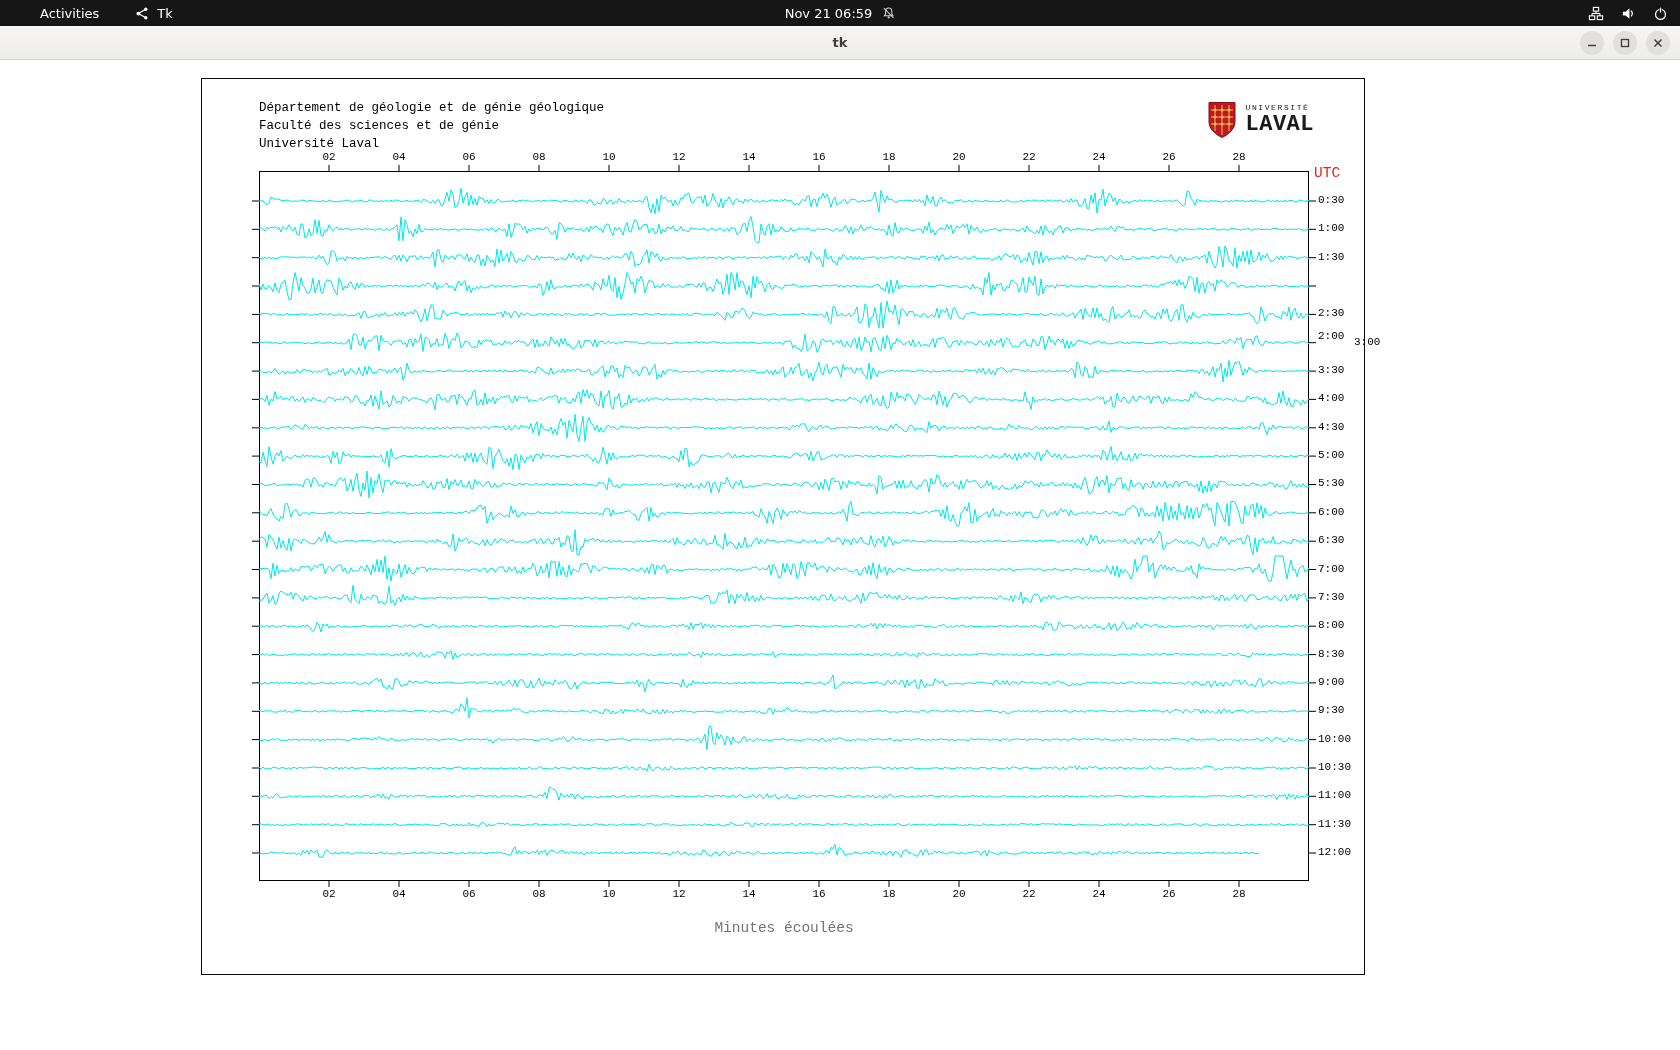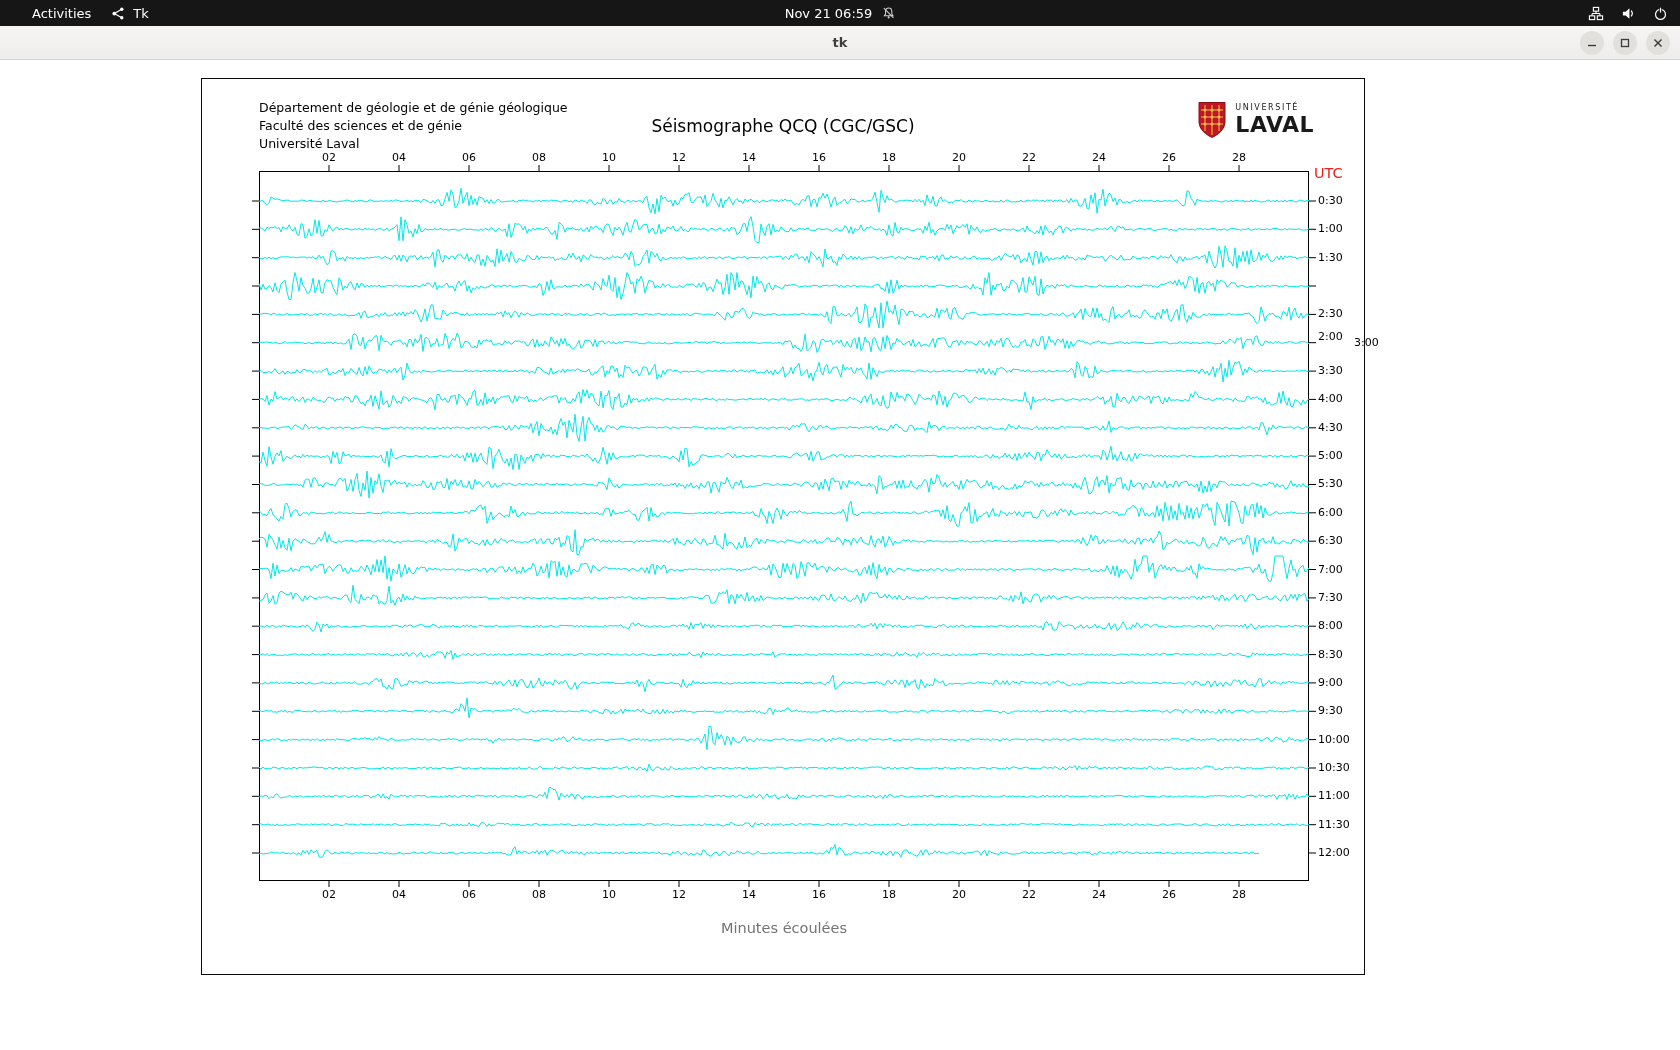--- a/index.html
+++ b/index.html
@@ -2,39 +2,39 @@
 <html><head>
 <meta charset="utf-8">
 <style>
   * { margin:0; padding:0; box-sizing:border-box; }
   html,body { width:1680px; height:1050px; background:#fff; overflow:hidden;
               font-family:"DejaVu Sans", "Liberation Sans", sans-serif; }
 
   
   .topbar { position:absolute; top:0; left:0; width:1680px; height:26px;
             background:#161616; color:#fff; font-size:13px; z-index:50; }
-  .topbar-left { position:absolute; left:4px; top:0; height:26px; display:flex; align-items:center; gap:20px; padding-left:28px; }
+  .topbar-left { position:absolute; left:12px; top:0; height:26px; display:flex; align-items:center; gap:36px; padding-left:28px; }
   .tb-item { display:flex; align-items:center; gap:7px; height:26px; cursor:default; }
   .topbar-center { position:absolute; left:50%; top:0; height:26px; transform:translateX(-50%);
                    display:flex; align-items:center; gap:9px; }
   .topbar-right { position:absolute; right:12px; top:0; height:26px; display:flex; align-items:center; gap:17px; }
   .tb-icon svg { display:block; }
 
   
   .titlebar { position:absolute; top:26px; left:0; width:1680px; height:34px;
               background:linear-gradient(#f6f5f4,#efedec); border-bottom:1px solid #d5d2ce;
               display:flex; align-items:center; justify-content:center; z-index:40; }
   .title-text { font-size:13px; font-weight:bold; color:#3d3d3d; }
   .win-buttons { position:absolute; right:10px; top:5px; display:flex; gap:9px; }
   .win-btn { width:24px; height:24px; border-radius:50%; background:#e2e0dd;
              display:flex; align-items:center; justify-content:center; color:#3b3b3b; }
   .win-btn svg { display:block; }
 
   
-  .content { position:absolute; top:60px; left:0; width:1434px; height:990px; background:#ffffff; }
+  .content { position:absolute; top:60px; left:0; width:1434px; height:990px; background:#ffffff;font-family:Liberation Mono, monospace; }
 
   
   .frame { position:absolute; left:201px; top:18px; width:1164px; height:897px;
            border:1px solid #0a0a0a; background:#fff; }
 
   .header-block { position:absolute; left:57px; top:20px; font-size:12.5px; line-height:1.45; color:#000; }
   .plot-title  { position:absolute; left:0; width:100%; top:37px; text-align:center; font-size:17px; color:#000; }
 
   .logo { position:absolute; right:50px; top:22px; display:flex; align-items:center; gap:8px;justify-content:center; }
   .logo-text { display:flex; flex-direction:column; line-height:1; }
@@ -136,21 +136,20 @@
 
 <div class="content">
   <div class="frame">
 
     <div class="header-block">
       <div>Département de géologie et de génie géologique</div>
       <div>Faculté des sciences et de génie</div>
       <div>Université Laval</div>
     </div>
 
-    <div class="plot-title">Séismographe QCQ (CGC/GSC)</div>
 
     <div class="logo">
       <svg width="30" height="38" viewBox="0 0 30 38">
         <path d="M2 1.5 H28 V21 C28 31 15 36.5 15 36.5 C15 36.5 2 31 2 21 Z" fill="#c01823" stroke="#8c0f18" stroke-width="1"></path>
         <g stroke="#f2c14e" stroke-width="1">
           <line x1="8" y1="4" x2="8" y2="30"></line>
             <line x1="15" y1="4" x2="15" y2="34"></line>
             <line x1="22" y1="4" x2="22" y2="30"></line>
           <line x1="4" y1="9" x2="26" y2="9"></line>
             <line x1="4" y1="16" x2="26" y2="16"></line>

